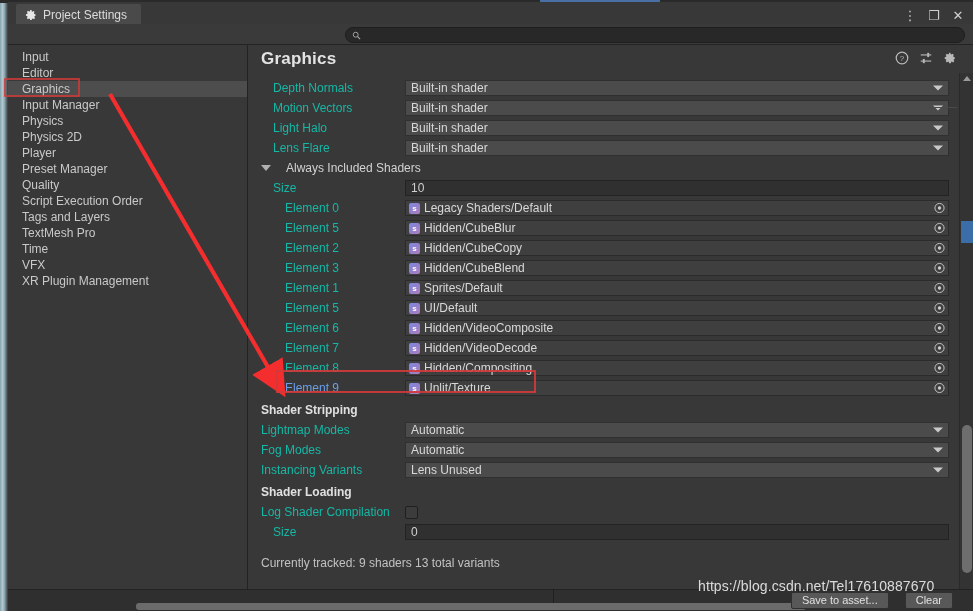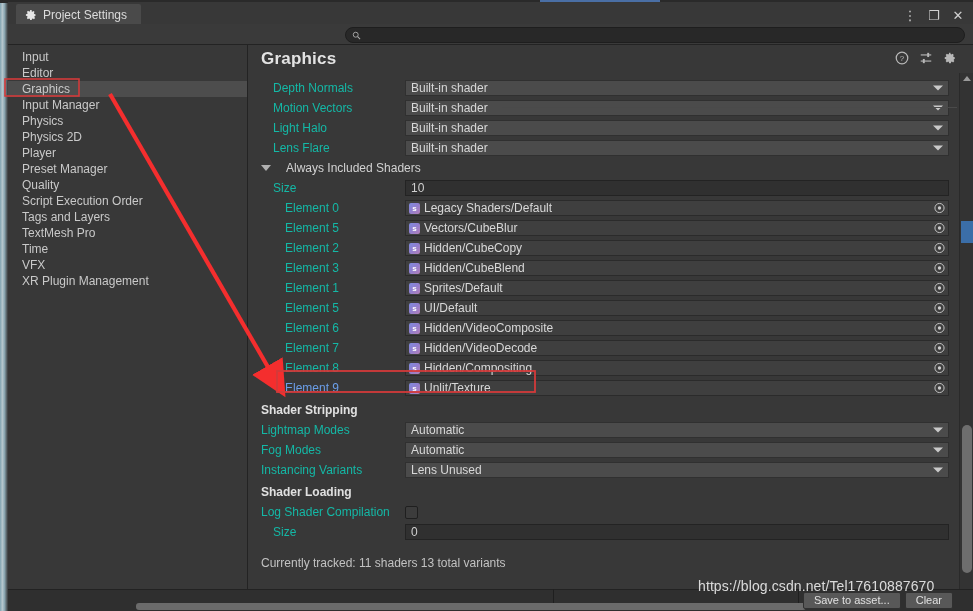--- a/index.html
+++ b/index.html
@@ -207,21 +207,21 @@
     background: #6e6e6e; border-radius: 5px;
   }
 
   
   .bottombar {
     position: absolute; left: 8px; bottom: 0; right: 0; height: 22px;
     background: #2f2f2f; border-top: 1px solid #222;
   }
   .btn-row {
     position: absolute; right: 20px; top: 2px;
-    display: flex; gap: 4px; align-items: center;
+    display: flex; gap: 16px; align-items: center;
   }
   .sbtn {
     height: 17px; padding: 0 10px;
     background: #585858; border: 1px solid #303030; border-radius: 2px;
     color: #e0e0e0; font-size: 11px; line-height: 15px; white-space: nowrap;
   }
   .hscroll {
     position: absolute; left: 128px; bottom: 1px; width: 670px; height: 7px;
     background: #6b6b6b; border-radius: 3px;
   }
@@ -370,21 +370,21 @@
                 <svg class="picker" viewBox="0 0 12 12">
                   <circle cx="6" cy="6" r="5" fill="none" stroke="#cfcfcf" stroke-width="1"></circle>
                   <circle cx="6" cy="6" r="1.8" fill="#cfcfcf"></circle>
                 </svg>
               </div>
             </div>
             <div class="row">
               <div class="row-label indent2">Element 5</div>
               <div class="field obj">
                 <span class="shader-badge">s</span>
-                <span>Vectors/CubeBlur</span>
+                <span>Hidden/CubeBlur</span>
                 <svg class="picker" viewBox="0 0 12 12">
                   <circle cx="6" cy="6" r="5" fill="none" stroke="#cfcfcf" stroke-width="1"></circle>
                   <circle cx="6" cy="6" r="1.8" fill="#cfcfcf"></circle>
                 </svg>
               </div>
             </div>
             <div class="row">
               <div class="row-label indent2">Element 2</div>
               <div class="field obj">
                 <span class="shader-badge">s</span>
@@ -507,21 +507,21 @@
         </div>
 
 
         <div class="row">
           <div class="row-label indent1">Size</div>
           <div class="field dark">
             <span>0</span>
           </div>
         </div>
 
-        <div class="info-line">Currently tracked: 11 shaders 13 total variants</div>
+        <div class="info-line">Currently tracked: 9 shaders 13 total variants</div>
       </div>
 
       <div class="rule"></div>
 
       <div class="vscroll">
         <div class="vscroll-up"></div>
         <div class="vscroll-mark"></div>
         <div class="vscroll-thumb"></div>
       </div>
     </div>

